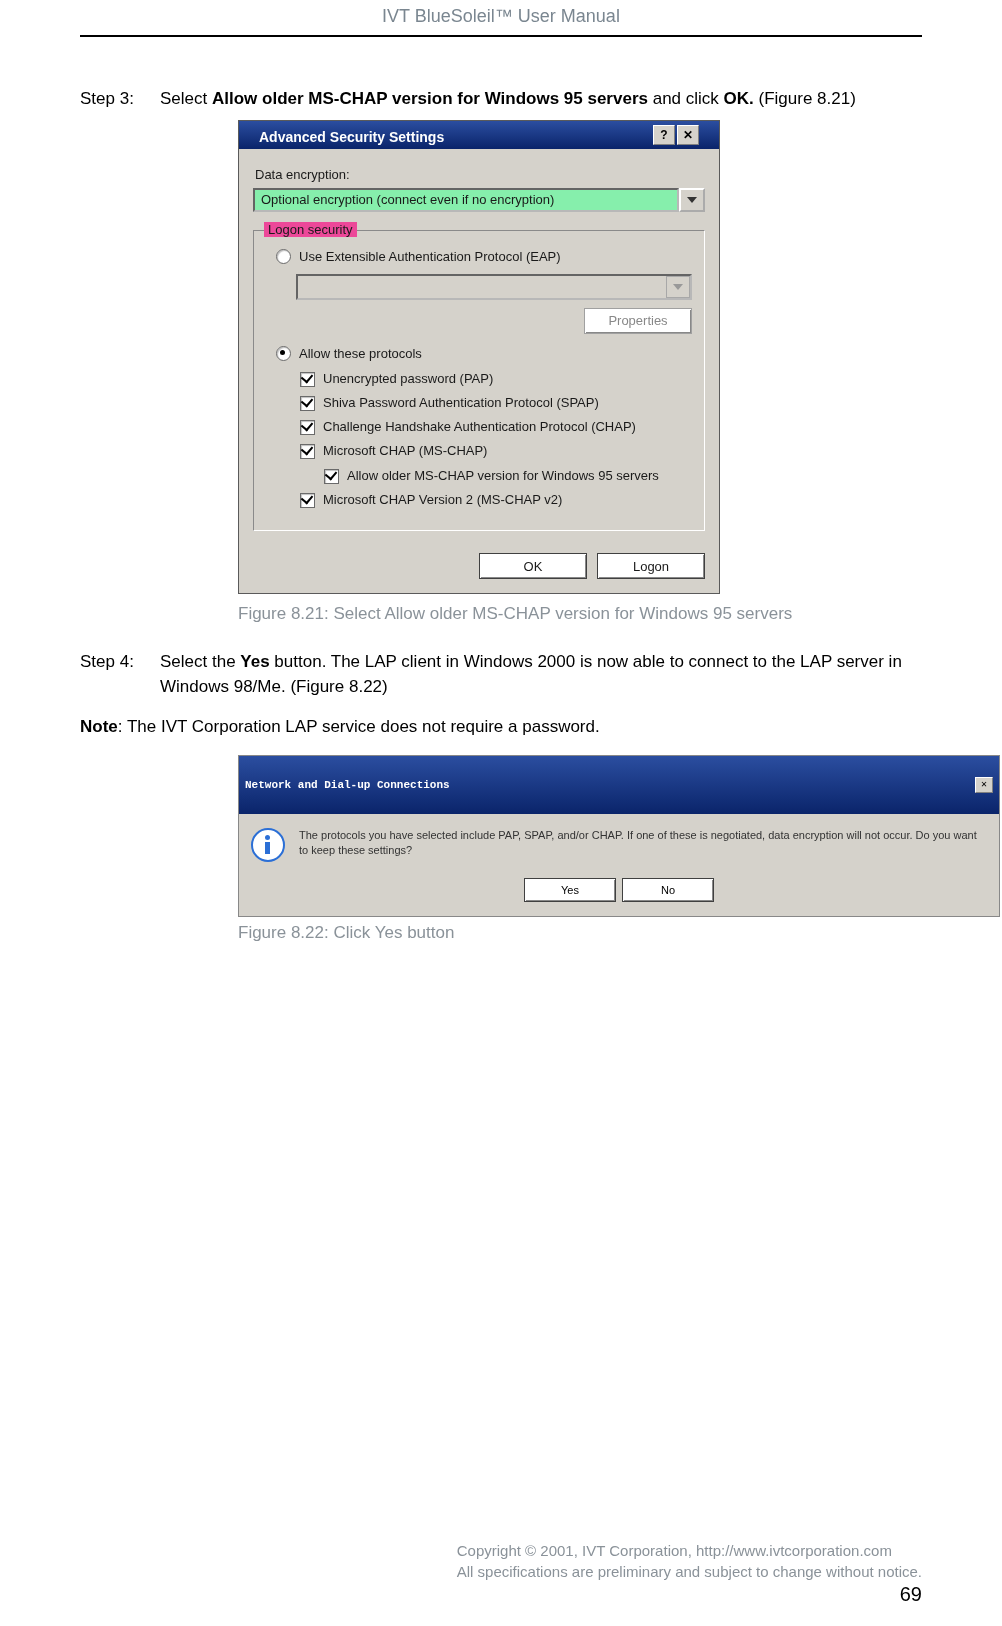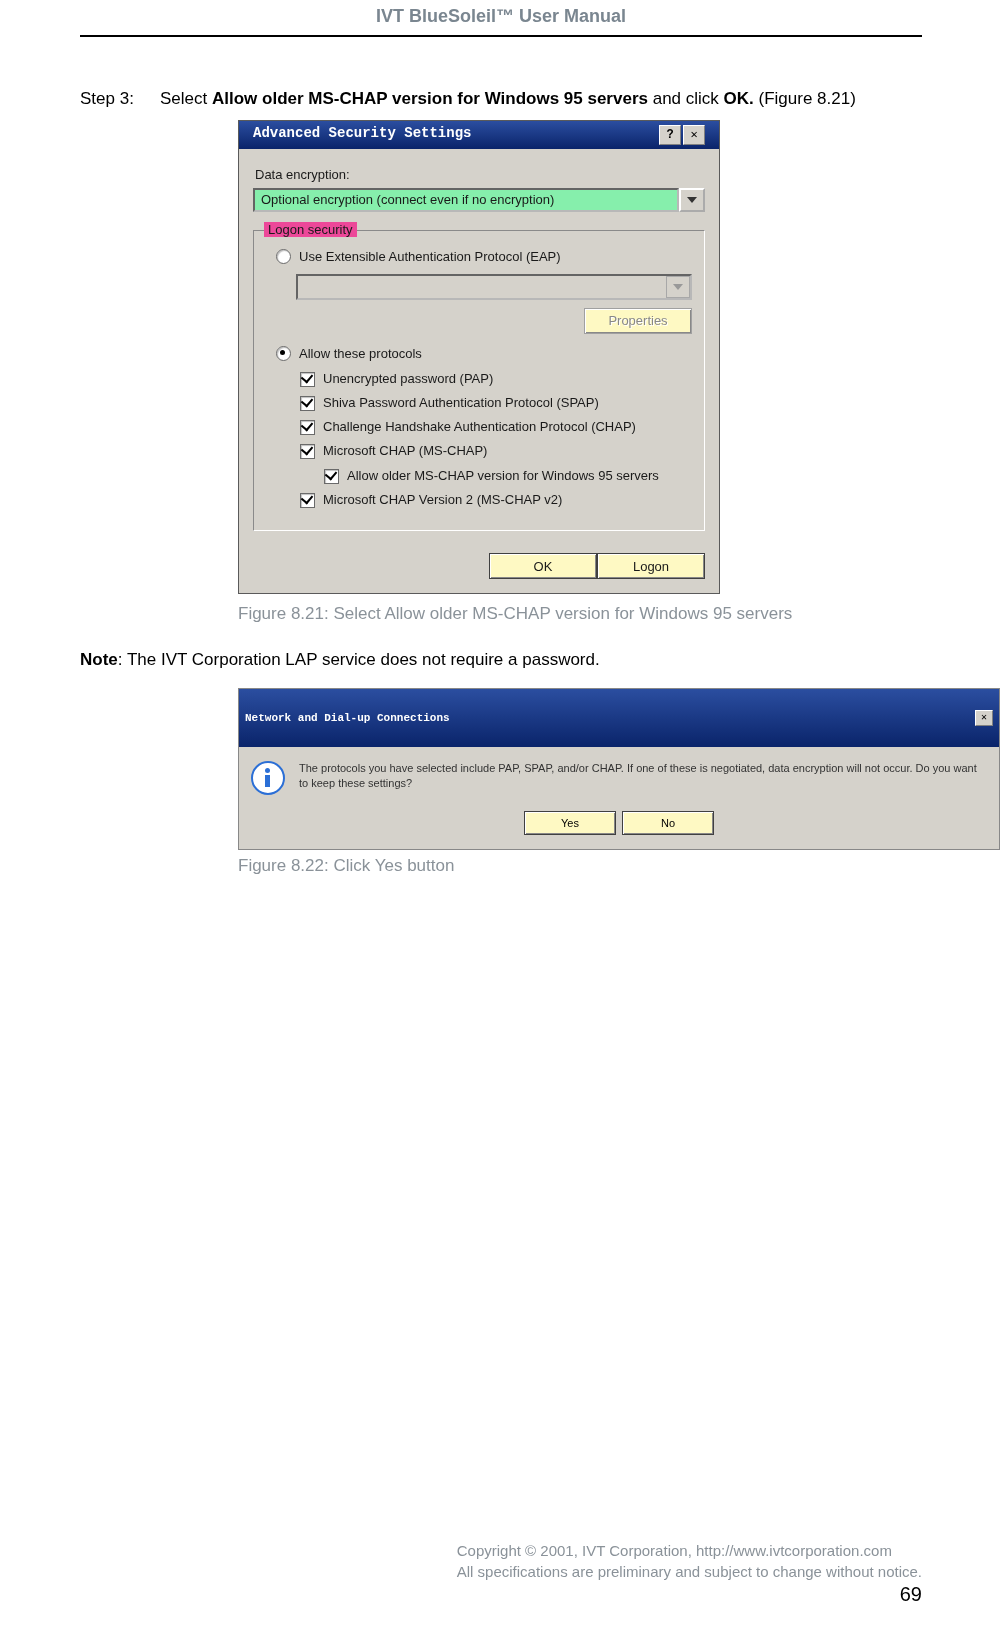--- a/index.html
+++ b/index.html
@@ -1,53 +1,53 @@
 <!DOCTYPE html>
 <html><head>
 <meta charset="utf-8">
 <style>
   html,body{margin:0;padding:0;background:#fff;font-family:Verdana,Geneva,sans-serif;color:#000;}
   .page{width:1002px;min-height:1626px;margin:0 auto;position:relative;padding:0 80px 0 80px;box-sizing:border-box;}
-  .doc-header{text-align:center;font-weight:bold;color:#7a8690;font-size:18px;padding-top:6px;}
+  .doc-header{text-align:center;font-weight:normal;color:#7a8690;font-size:18px;padding-top:6px;}
   .hr-top{border:none;border-top:2px solid #000;margin:8px 0 50px 0;}
   .step-row{display:flex;margin-bottom:8px;font-size:17px;line-height:1.45;margin-top:13px;}
   .step-label{width:80px;flex-shrink:0;}
   .step-body{flex:1;}
   .bold{font-weight:bold;}
   .caption{color:#8a9299;font-size:17px;margin:10px 0 26px 158px;}
   .note-line{font-size:17px;margin:18px 0 18px 0;}
   
   .dlg821{width:480px;margin-left:158px;border:1px solid #5a5a5a;background:#d5d2cb;font-family:Tahoma,Verdana,sans-serif;font-size:13px;color:#1a1a1a;position:relative;}
-  .titlebar{background:linear-gradient(#2b4ea0,#0a246a);color:#fff;font-weight:bold;padding:4px 14px;display:flex;align-items:flex-start;justify-content:space-between;font-size:14px;font-family:Liberation Mono, monospace;}
+  .titlebar{background:linear-gradient(#2b4ea0,#0a246a);color:#fff;font-weight:bold;padding:4px 20px;display:flex;align-items:flex-end;justify-content:space-between;font-size:14px;}
   .titlebar-btns{display:flex;gap:2px;}
   .tbtn{width:20px;height:18px;background:#d5d2cb;border:1px solid #808080;border-top-color:#fff;border-left-color:#fff;display:flex;align-items:center;justify-content:center;font-size:12px;color:#000;font-weight:bold;line-height:1;}
   .dlg-body{padding:14px 14px 12px 14px;}
   .lbl{margin:4px 0 6px 2px;}
   .combo{display:flex;align-items:stretch;height:24px;}
   .combo-field{flex:1;background:#86efac;border:2px inset #b8b8b8;padding:2px 6px;font-size:13px;display:flex;align-items:center;}
   .combo-btn{width:22px;background:#d5d2cb;border:2px outset #fff;display:flex;align-items:center;justify-content:center;}
   .tri-down{width:0;height:0;border-left:5px solid transparent;border-right:5px solid transparent;border-top:6px solid #333;}
   .fieldset{border:1px solid #fff;border-left-color:#8a8a8a;border-top-color:#8a8a8a;margin-top:18px;padding:12px 12px 14px 12px;position:relative;}
   .fs-legend{position:absolute;top:-9px;left:10px;background:#ec4899;padding:0 4px;font-size:13px;}
   .radio-row{display:flex;align-items:center;gap:8px;margin:6px 0 10px 10px;}
   .radio{width:13px;height:13px;border-radius:50%;background:#fff;border:1px solid #6a6a6a;box-shadow:inset 1px 1px 1px rgba(0,0,0,.25);position:relative;flex-shrink:0;}
   .radio.sel::after{content:"";position:absolute;top:3px;left:3px;width:5px;height:5px;border-radius:50%;background:#000;}
   .sub-indent{margin-left:30px;}
   .disabled-field{background:#d5d2cb;border:2px inset #b8b8b8;height:22px;margin-bottom:8px;display:flex;}
   .disabled-field .combo-btn{border:1px solid #a8a8a8;background:#d5d2cb;}
   .props-row{display:flex;justify-content:flex-end;margin-bottom:12px;}
-  .winbtn{min-width:86px;height:24px;background:#fef9c3;border:1px solid #404040;box-shadow:inset 1px 1px 0 #fff,inset -1px -1px 0 #888;font-size:13px;display:flex;align-items:center;justify-content:center;padding:0 10px;}
+  .winbtn{min-width:86px;height:24px;background:#ffffff;border:1px solid #404040;box-shadow:inset 1px 1px 0 #fff,inset -1px -1px 0 #888;font-size:13px;display:flex;align-items:center;justify-content:center;padding:0 10px;}
   .winbtn.disabled{color:#888;text-shadow:1px 1px 0 #fff;border-color:#a0a0a0;}
   .chk-row{display:flex;align-items:flex-start;gap:8px;margin:8px 0 8px 10px;}
   .chk{width:13px;height:13px;background:#fff;border:1px solid #6a6a6a;box-shadow:inset 1px 1px 1px rgba(0,0,0,.25);position:relative;flex-shrink:0;margin-top:1px;}
   .chk.ck::after{content:"";position:absolute;left:2px;top:-1px;width:8px;height:10px;border-right:2px solid #000;border-bottom:2px solid #000;transform:rotate(40deg);box-sizing:border-box;}
   .sub-chk{margin-left:34px;}
   .sub2-chk{margin-left:58px;}
   .chk-text{font-size:13px;line-height:1.25;}
-  .dlg-footer{display:flex;justify-content:flex-end;padding:10px 14px 14px 0;}
+  .dlg-footer{display:flex;justify-content:flex-end;gap:10px;padding:10px 14px 14px 0;}
   
   .dlg822{width:760px;margin-left:158px;border:1px solid #888;background:#d5d2cb;font-family:Tahoma,Verdana,sans-serif;font-size:12px;position:relative;filter:blur(.3px);}
   .tb822{background:linear-gradient(#2b4ea0,#0a246a);color:#fff;font-weight:bold;font-size:11px;padding:21px 6px;display:flex;justify-content:space-between;align-items:center;font-family:Liberation Mono, monospace;}
   .tb822 .tbtn{width:16px;height:14px;font-size:10px;}
   .dlg822-body{display:flex;padding:14px 12px 8px 12px;gap:14px;align-items:flex-start;}
   .info-icon{width:30px;height:30px;border-radius:50%;background:#fff;border:2px solid #2b6fd6;position:relative;flex-shrink:0;}
   .info-icon::before{content:"";position:absolute;top:5px;left:12px;width:5px;height:5px;border-radius:50%;background:#2b6fd6;}
   .info-icon::after{content:"";position:absolute;top:12px;left:12px;width:5px;height:12px;background:#2b6fd6;}
   .dlg822-text{font-size:11px;color:#333;line-height:1.35;}
   .dlg822-footer{display:flex;justify-content:center;gap:6px;padding:8px 0 14px 0;}
@@ -139,20 +139,26 @@
       </div>
     </div>
     <div class="dlg-footer">
       <div class="winbtn">OK</div>
       <div class="winbtn">Logon</div>
     </div>
   </div>
 
   <div class="caption">Figure 8.21: Select Allow older MS-CHAP version for Windows 95 servers</div>
 
+  <div class="step-row">
+    <div class="step-label">Step 4:</div>
+    <div class="step-body">
+      <span>Select the </span><span class="bold">Yes</span><span> button. The LAP client in Windows 2000 is now able to connect to the LAP server in Windows 98/Me. (Figure 8.22)</span>
+    </div>
+  </div>
 
   <div class="note-line">
     <span class="bold">Note</span><span>: The IVT Corporation LAP service does not require a password.</span>
   </div>
 
   <div class="dlg822">
     <div class="tb822">
       <span>Network and Dial-up Connections</span>
       <div class="tbtn">✕</div>
     </div>

